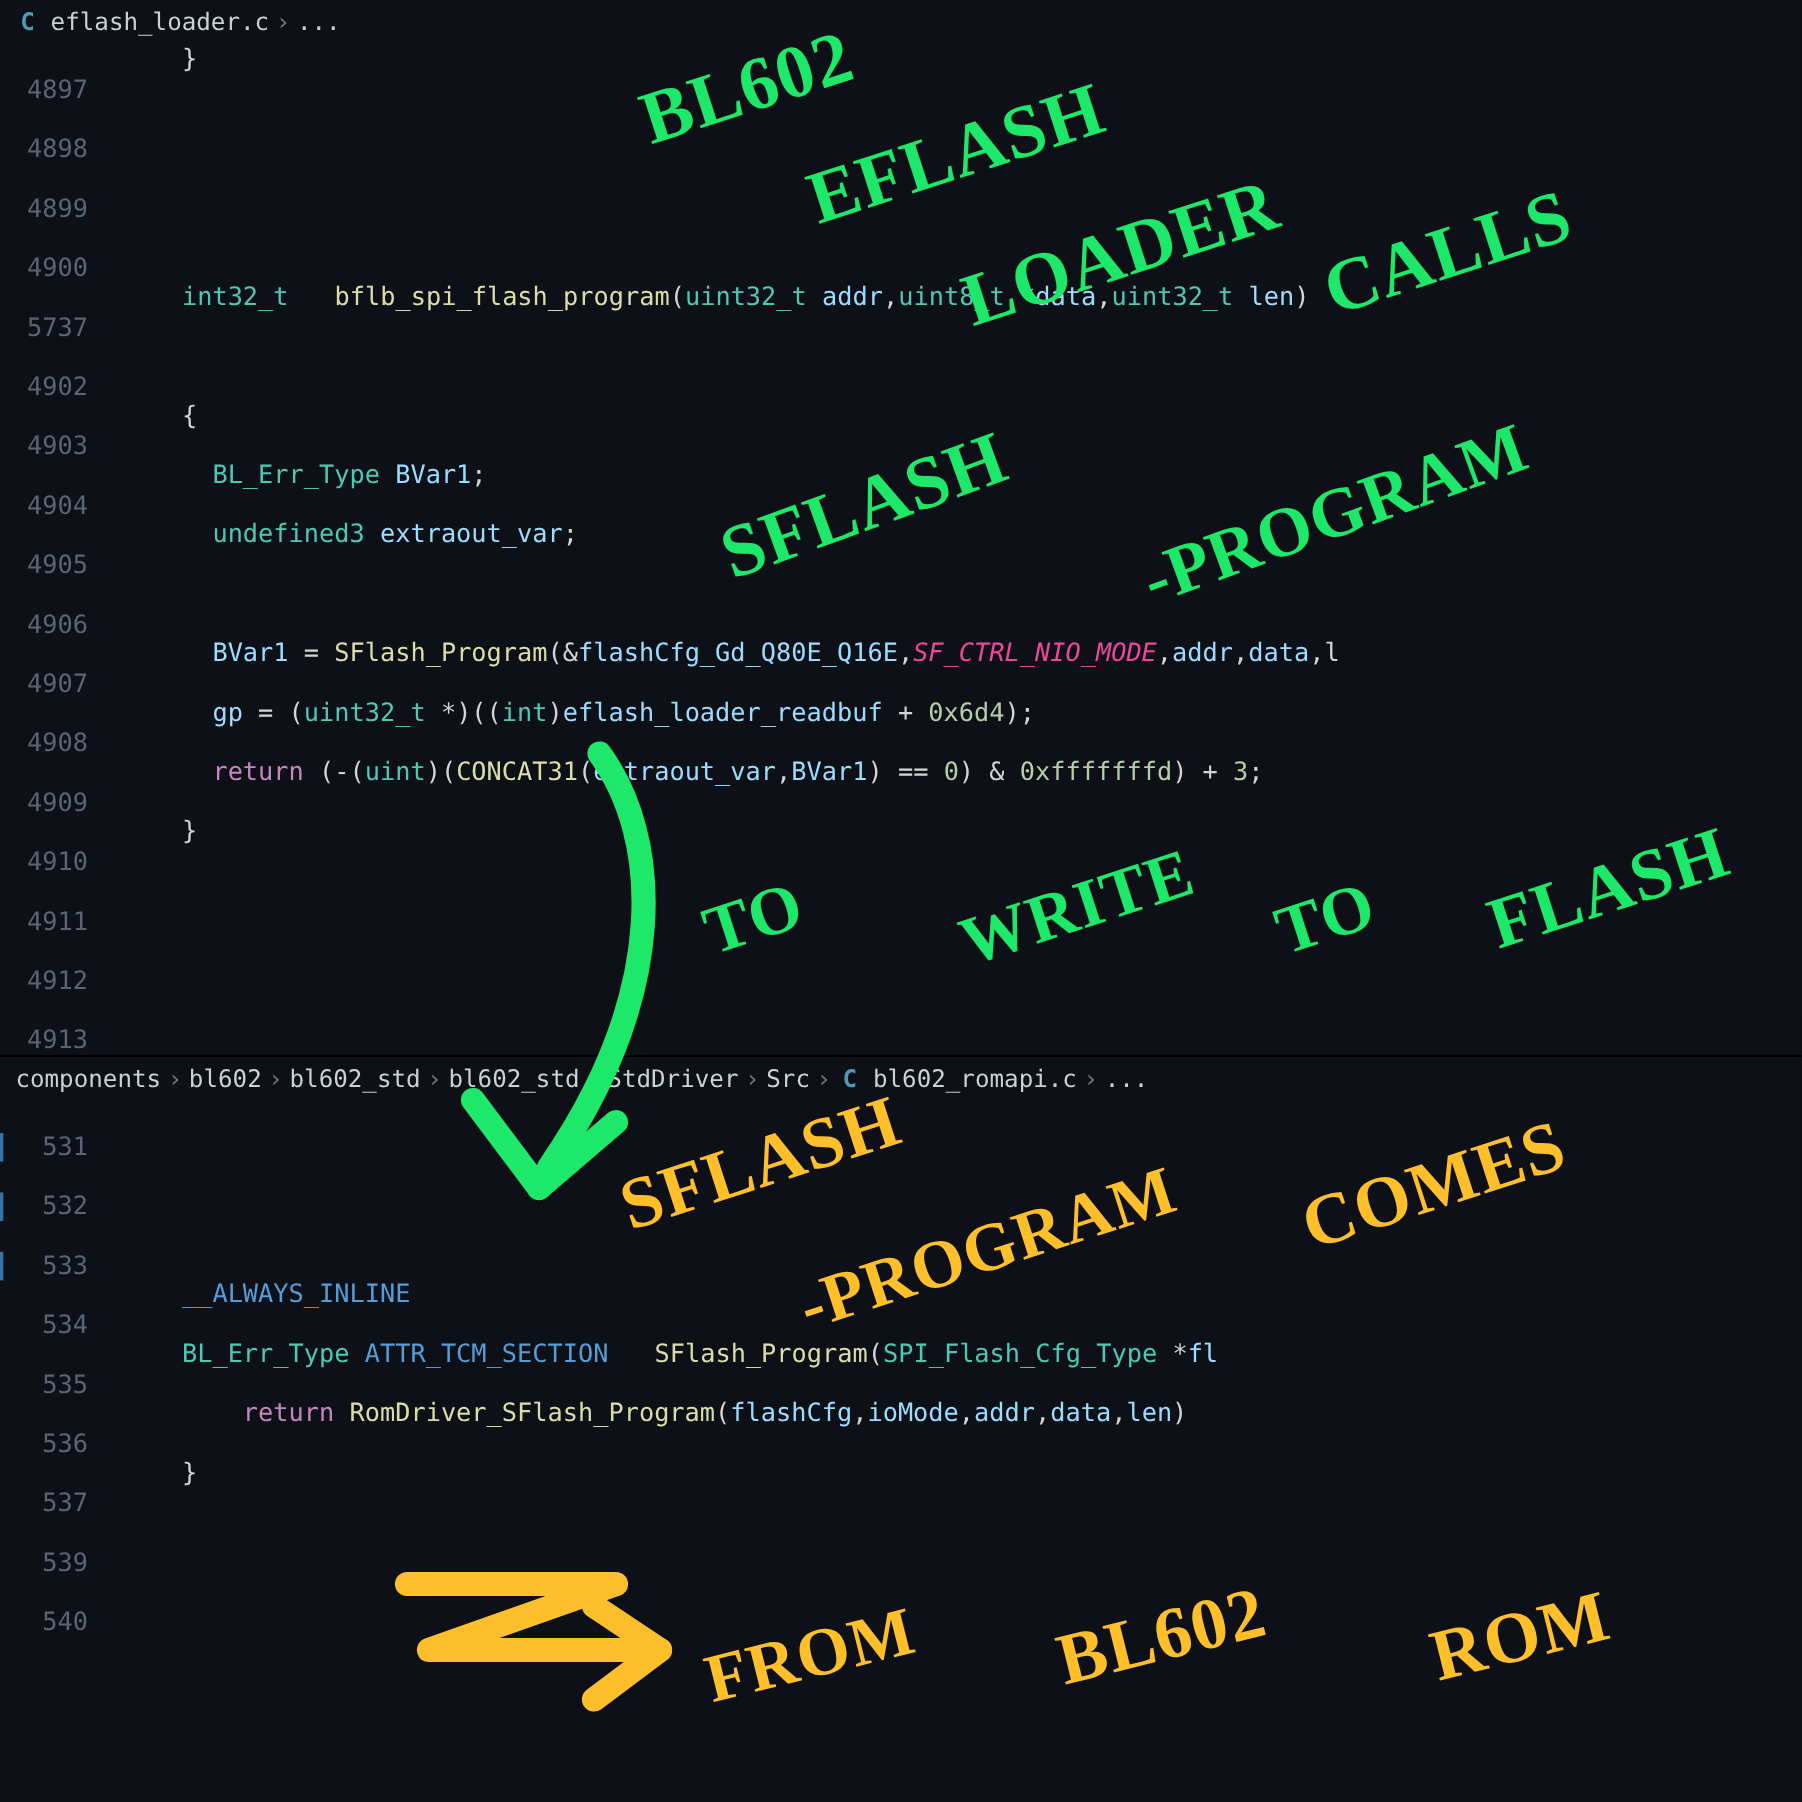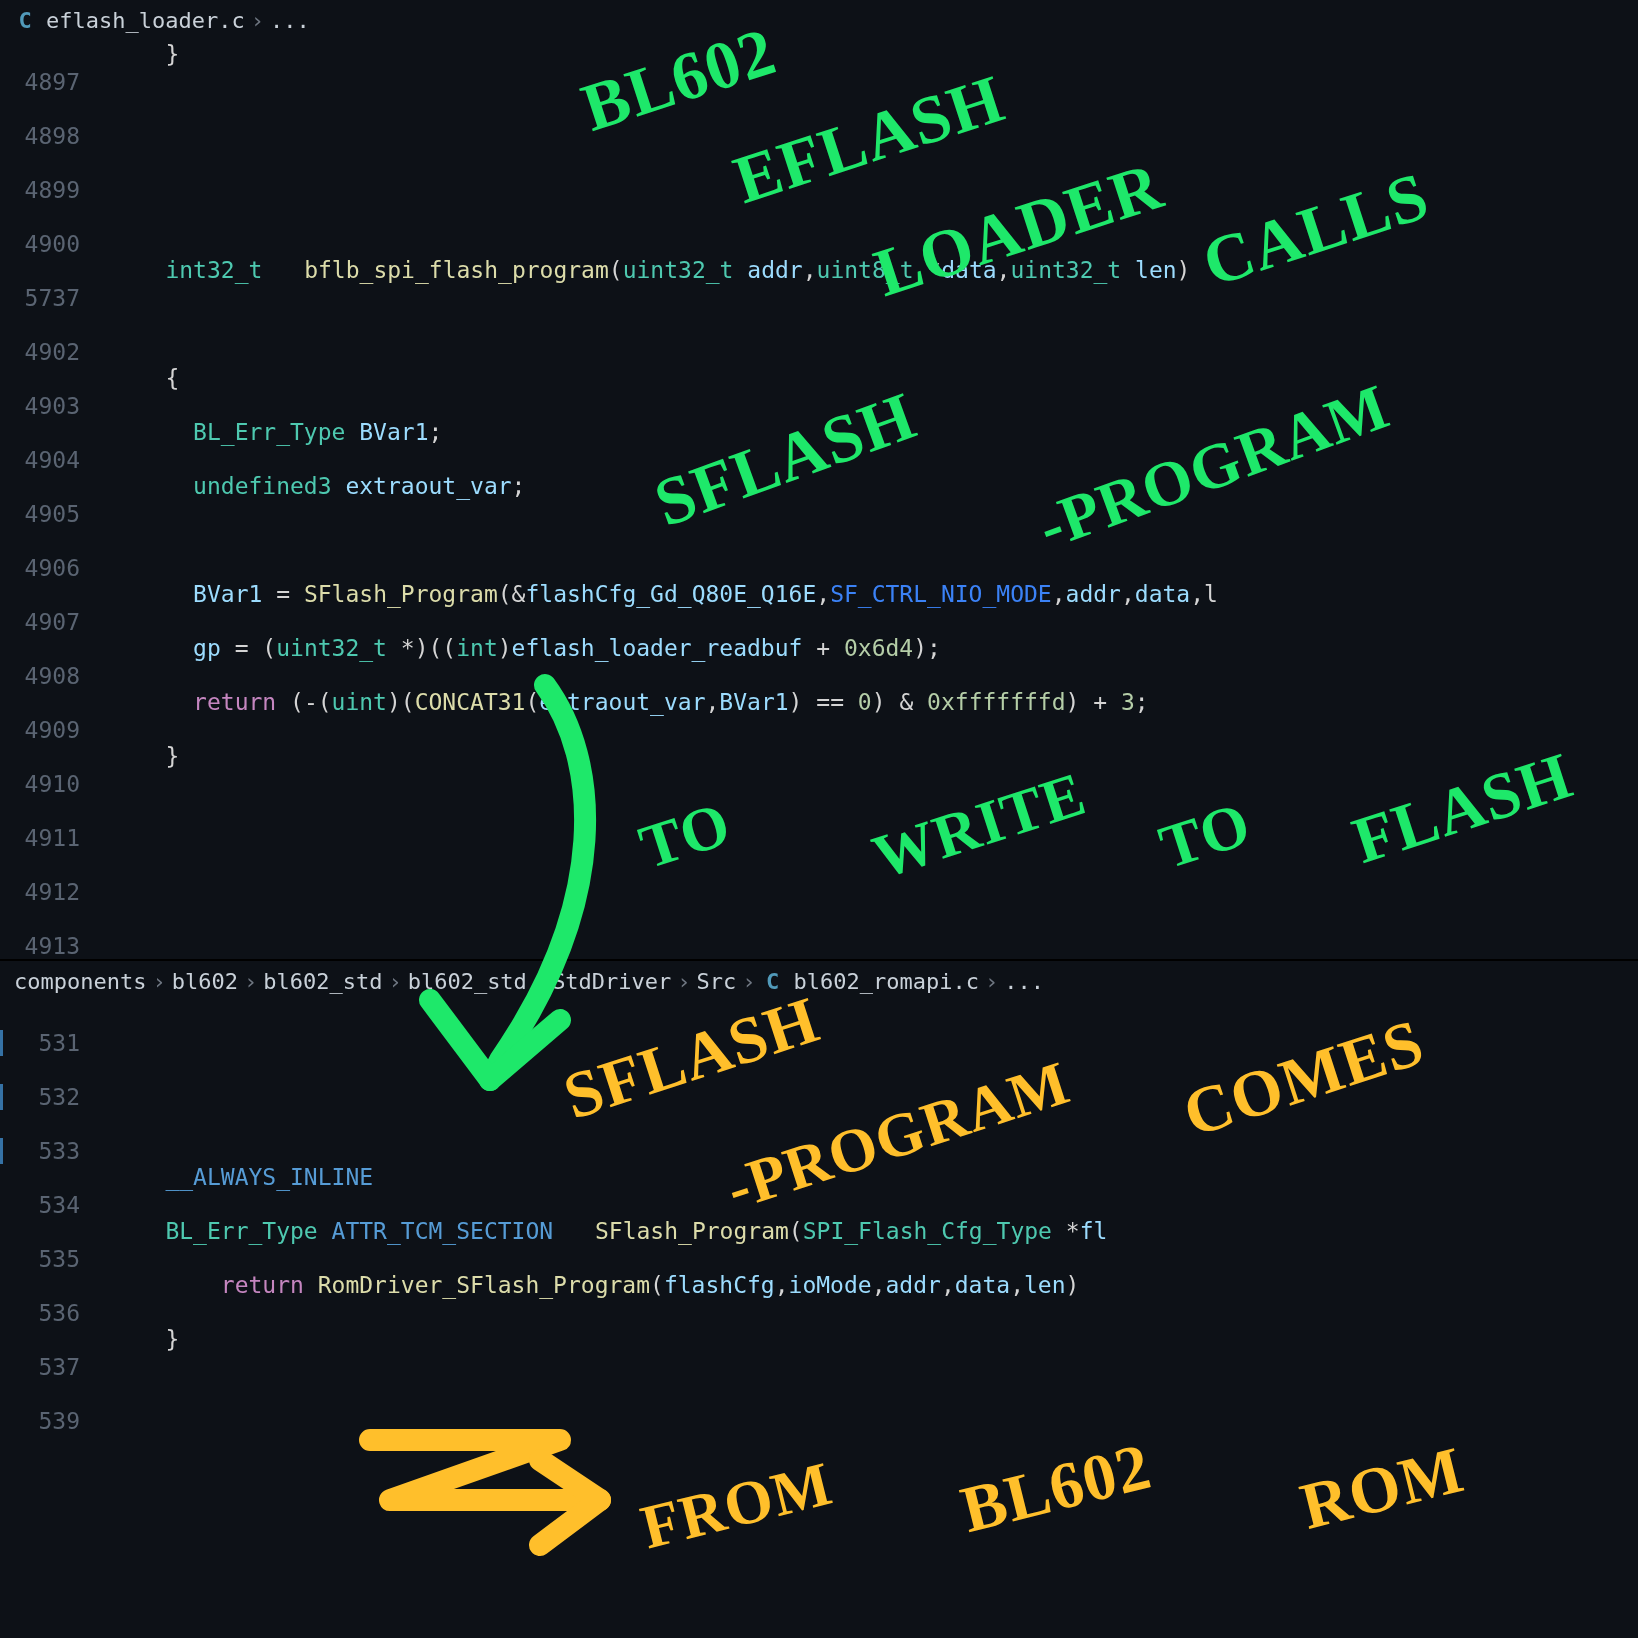--- a/index.html
+++ b/index.html
@@ -30,21 +30,21 @@
   .lineno {
     width: 110px; text-align: right; color: #5a6472;
     padding-right: 30px; user-select: none; flex-shrink: 0; margin-top: 28px;
   }
   .lineno.modified { border-left: 3px solid #3572a5; }
   .code { white-space: pre; color: #d4d4d4; flex: 1; overflow: hidden; }
   .tok-type   { color: #4ec9b0; margin-top: 24px; }
   .tok-func   { color: #dcdcaa; margin-left: 28px; }
   .tok-kw     { color: #c586c0; }
   .tok-var    { color: #9cdcfe; }
-  .tok-const  { color: #3b82f6; }
+  .tok-const  { color: #ec4899; font-style: italic; }
   .tok-num    { color: #b5cea8; }
   .tok-punc   { color: #d4d4d4; }
   .tok-call   { color: #dcdcaa; }
   .tok-key2   { color: #569cd6; }
   .divider { height: 2px; background: #000; }
 
   
   .annotations {
     position: absolute; inset: 0; pointer-events: none;
     font-family: "Comic Sans MS", "Bradley Hand", cursive;
@@ -182,20 +182,24 @@
       <div class="code-line">
         <span class="lineno">536</span>
         <span class="code"><span>        </span><span class="tok-kw">return </span><span class="tok-call">RomDriver_SFlash_Program</span><span class="tok-punc">(</span><span class="tok-var">flashCfg</span><span class="tok-punc">,</span><span class="tok-var">ioMode</span><span class="tok-punc">,</span><span class="tok-var">addr</span><span class="tok-punc">,</span><span class="tok-var">data</span><span class="tok-punc">,</span><span class="tok-var">len</span><span class="tok-punc">)</span></span>
       </div>
       <div class="code-line">
         <span class="lineno">537</span>
         <span class="code"><span>    </span><span class="tok-punc">}</span></span>
       </div>
       <div class="code-line">
         <span class="lineno">539</span>
+        <span class="code"></span>
+      </div>
+      <div class="code-line">
+        <span class="lineno">540</span>
         <span class="code"></span>
       </div>
     </div>
 </div>
 
 <div class="annotations">
   <svg class="arrows" viewBox="0 0 1638 1638">
 
     <path d="M 545 685 C 600 760, 610 900, 500 1060 L 490 1080" stroke="#1ee86a" stroke-width="22" fill="none" stroke-linecap="round"></path>
     <path d="M 490 1080 L 560 1020 M 490 1080 L 430 1000" stroke="#1ee86a" stroke-width="22" fill="none" stroke-linecap="round"></path>

